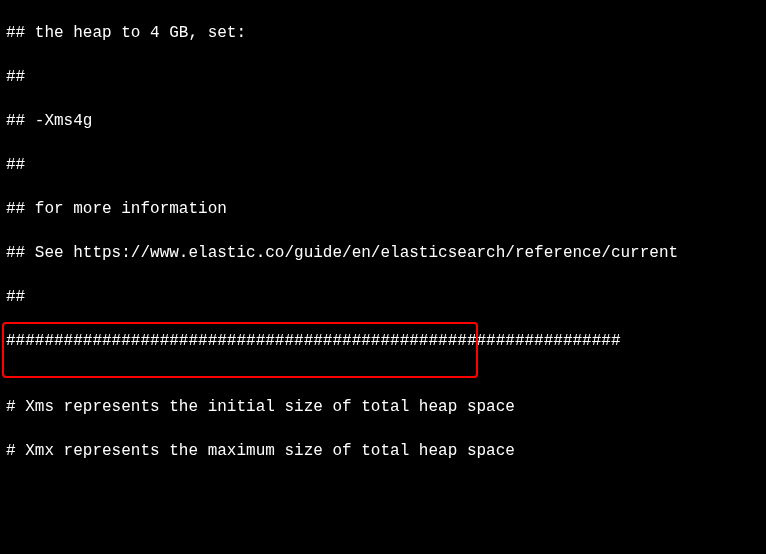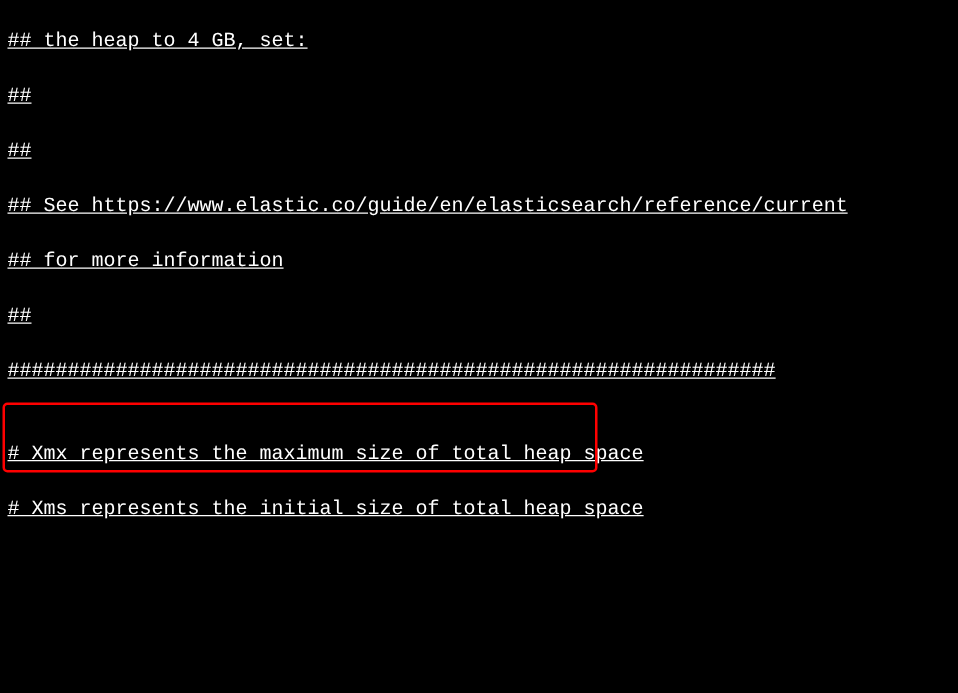--- a/index.html
+++ b/index.html
@@ -14,48 +14,48 @@
     height: 554px;
     overflow: hidden;
   }
   .terminal {
     padding: 0 6px;
     white-space: pre;
     position: relative;
   }
   .line {
     white-space: pre;
-    text-decoration: underline;
   }
   .highlight-box {
     position: absolute;
     left: 2px;
     top: 322px;
     width: 476px;
     height: 56px;
     border: 2px solid #ff0000;
     border-radius: 4px;
     box-sizing: border-box;
     pointer-events: none;
   }
 </style>
 </head>
 <body>
 
 <div class="terminal">
 <div class="line">## the heap to 4 GB, set:</div>
 <div class="line">##</div>
+<div class="line">## -Xms4g</div>
 <div class="line">##</div>
+<div class="line">## for more information</div>
 <div class="line">## See https://www.elastic.co/guide/en/elasticsearch/reference/current</div>
-<div class="line">## for more information</div>
 <div class="line">##</div>
 <div class="line">################################################################</div>
 <div class="line"></div>
+<div class="line"># Xms represents the initial size of total heap space</div>
 <div class="line"># Xmx represents the maximum size of total heap space</div>
-<div class="line"># Xms represents the initial size of total heap space</div>
 <div class="line"></div>
 <div class="line"></div>
 
 
 <div class="line"></div>
 
 
 
 
 

